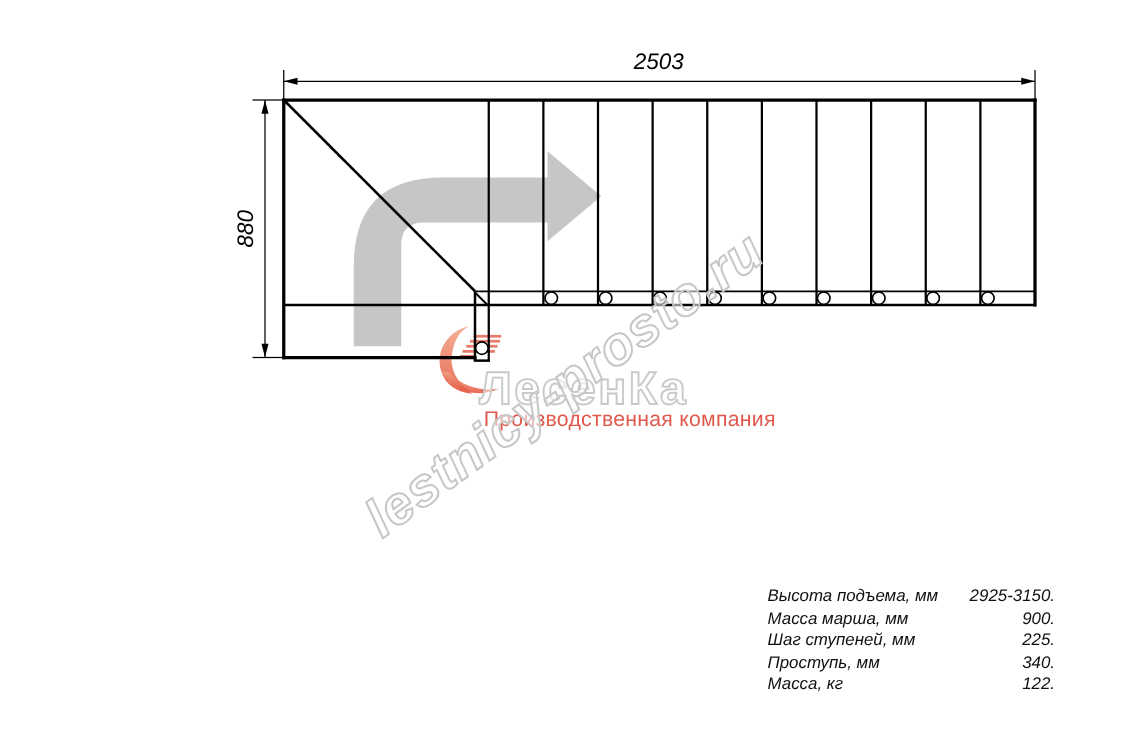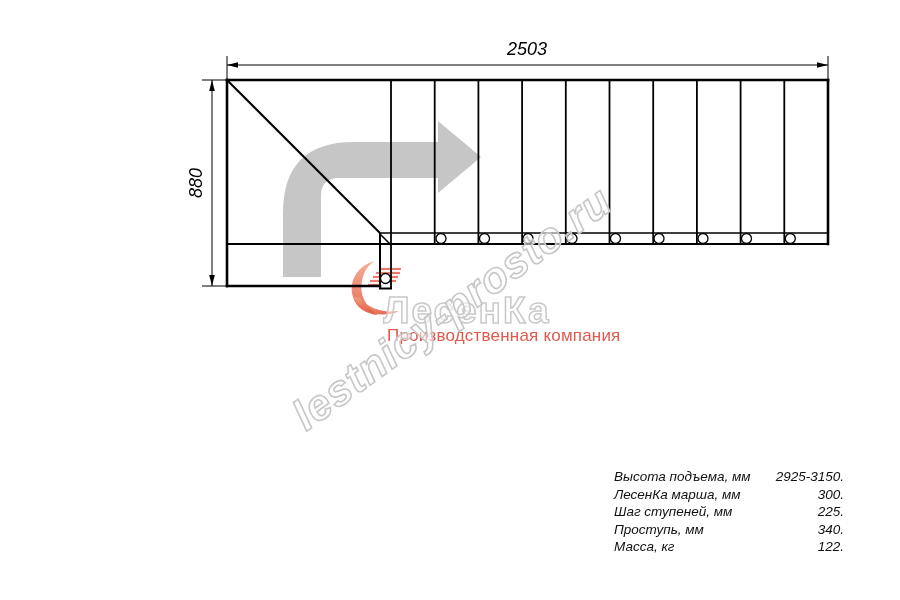--- a/index.html
+++ b/index.html
@@ -137,22 +137,22 @@
   <div class="logo-tagline">Производственная компания</div>
 
   <div class="watermark">lestnicy-prosto.ru</div>
 
   <div class="specs">
     <div class="spec-row">
       <span class="spec-label">Высота подъема, мм</span>
       <span class="spec-value">2925-3150.</span>
     </div>
     <div class="spec-row">
-      <span class="spec-label">ЛесенКа марша, мм</span>
-      <span class="spec-value">300.</span>
+      <span class="spec-label">Масса марша, мм</span>
+      <span class="spec-value">900.</span>
     </div>
     <div class="spec-row">
       <span class="spec-label">Шаг ступеней, мм</span>
       <span class="spec-value">225.</span>
     </div>
     <div class="spec-row">
       <span class="spec-label">Проступь, мм</span>
       <span class="spec-value">340.</span>
     </div>
     <div class="spec-row">

